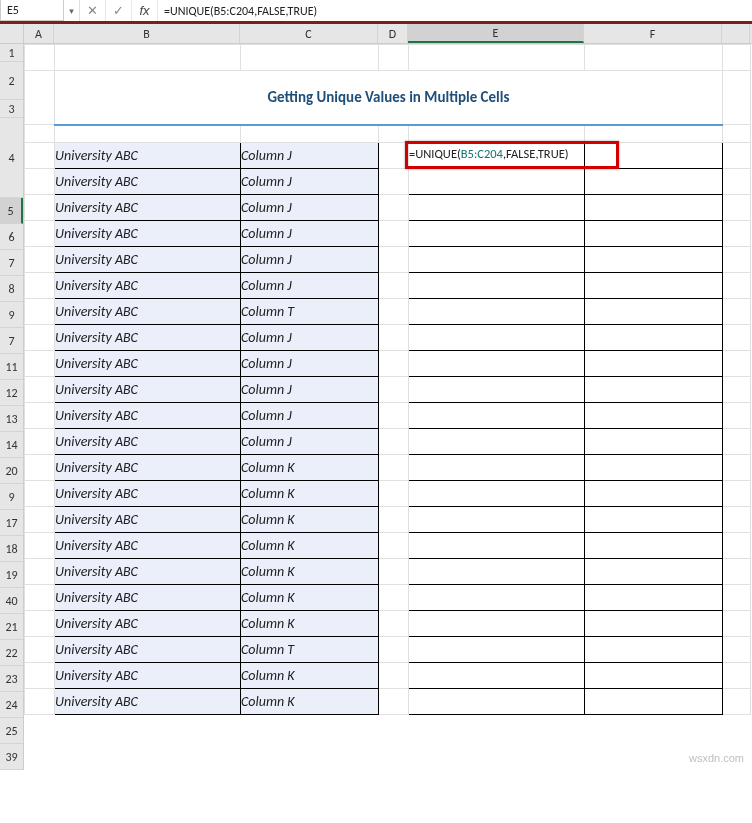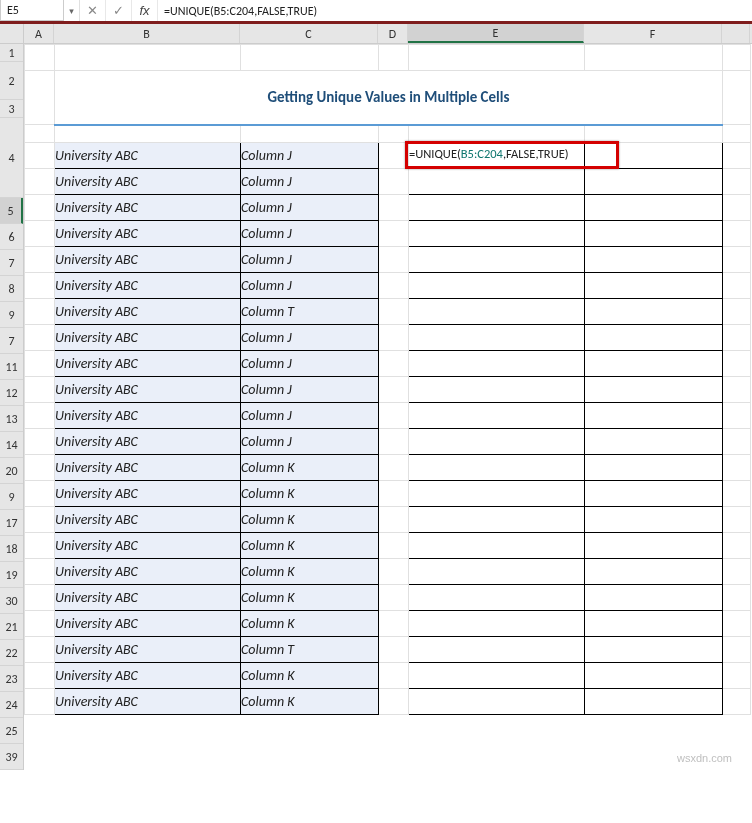--- a/index.html
+++ b/index.html
@@ -49,21 +49,21 @@
     .data-cell { background: #eaeff9; text-align: left; font-size: 14px; border: 1px solid #000 !important; border-top: none !important; font-style: italic; }
     .data-cell.top { border-top: 1px solid #000 !important; }
     .empty-cell { background: #fff; border: 1px solid #000 !important; border-top: none !important; }
     .empty-cell.top { border-top: 1px solid #000 !important; }
     
     .formula-cell { position: relative; text-align: left; font-size: 12.5px; padding-left: 2px !important; overflow: visible; border: 1px solid #000 !important; }
     .formula-hl { position: absolute; top: -2px; left: -4px; width: 214px; height: 28px; border: 3px solid #d40000; box-shadow: 0 0 2px rgba(0,0,0,0.4); pointer-events: none; }
     .ref-blue { color: #0f766e; }
     .formula-overflow { position: absolute; left: 0; top: 3px; white-space: nowrap; z-index: 2; background: transparent; font-family: Calibri, sans-serif; }
     
-    .watermark { position: absolute; right: 20px; bottom: 6px; font-size: 11px; color: #bfbfbf; font-family: Arial, sans-serif; }
+    .watermark { position: absolute; right: 8px; bottom: 6px; font-size: 11px; color: #bfbfbf; font-family: Arial, sans-serif; }
   </style>
 </head>
 <body>
 
 <div class="name-formula-bar">
   <div class="name-box">E5</div>
   <div class="nb-dd">▾</div>
   <div class="fx-group">
     <div class="fx-btn cancel">✕</div>
     <div class="fx-btn enter">✓</div>
@@ -99,21 +99,21 @@
     <div class="row-hdr">7</div>
     <div class="row-hdr">11</div>
     <div class="row-hdr">12</div>
     <div class="row-hdr">13</div>
     <div class="row-hdr">14</div>
     <div class="row-hdr">20</div>
     <div class="row-hdr">9</div>
     <div class="row-hdr">17</div>
     <div class="row-hdr">18</div>
     <div class="row-hdr">19</div>
-    <div class="row-hdr">30</div>
+    <div class="row-hdr">40</div>
     <div class="row-hdr">21</div>
     <div class="row-hdr">22</div>
     <div class="row-hdr">23</div>
     <div class="row-hdr">24</div>
     <div class="row-hdr">25</div>
     <div class="row-hdr">39</div>
   </div>
 
   <div class="grid-body">
     <table class="grid-table">

